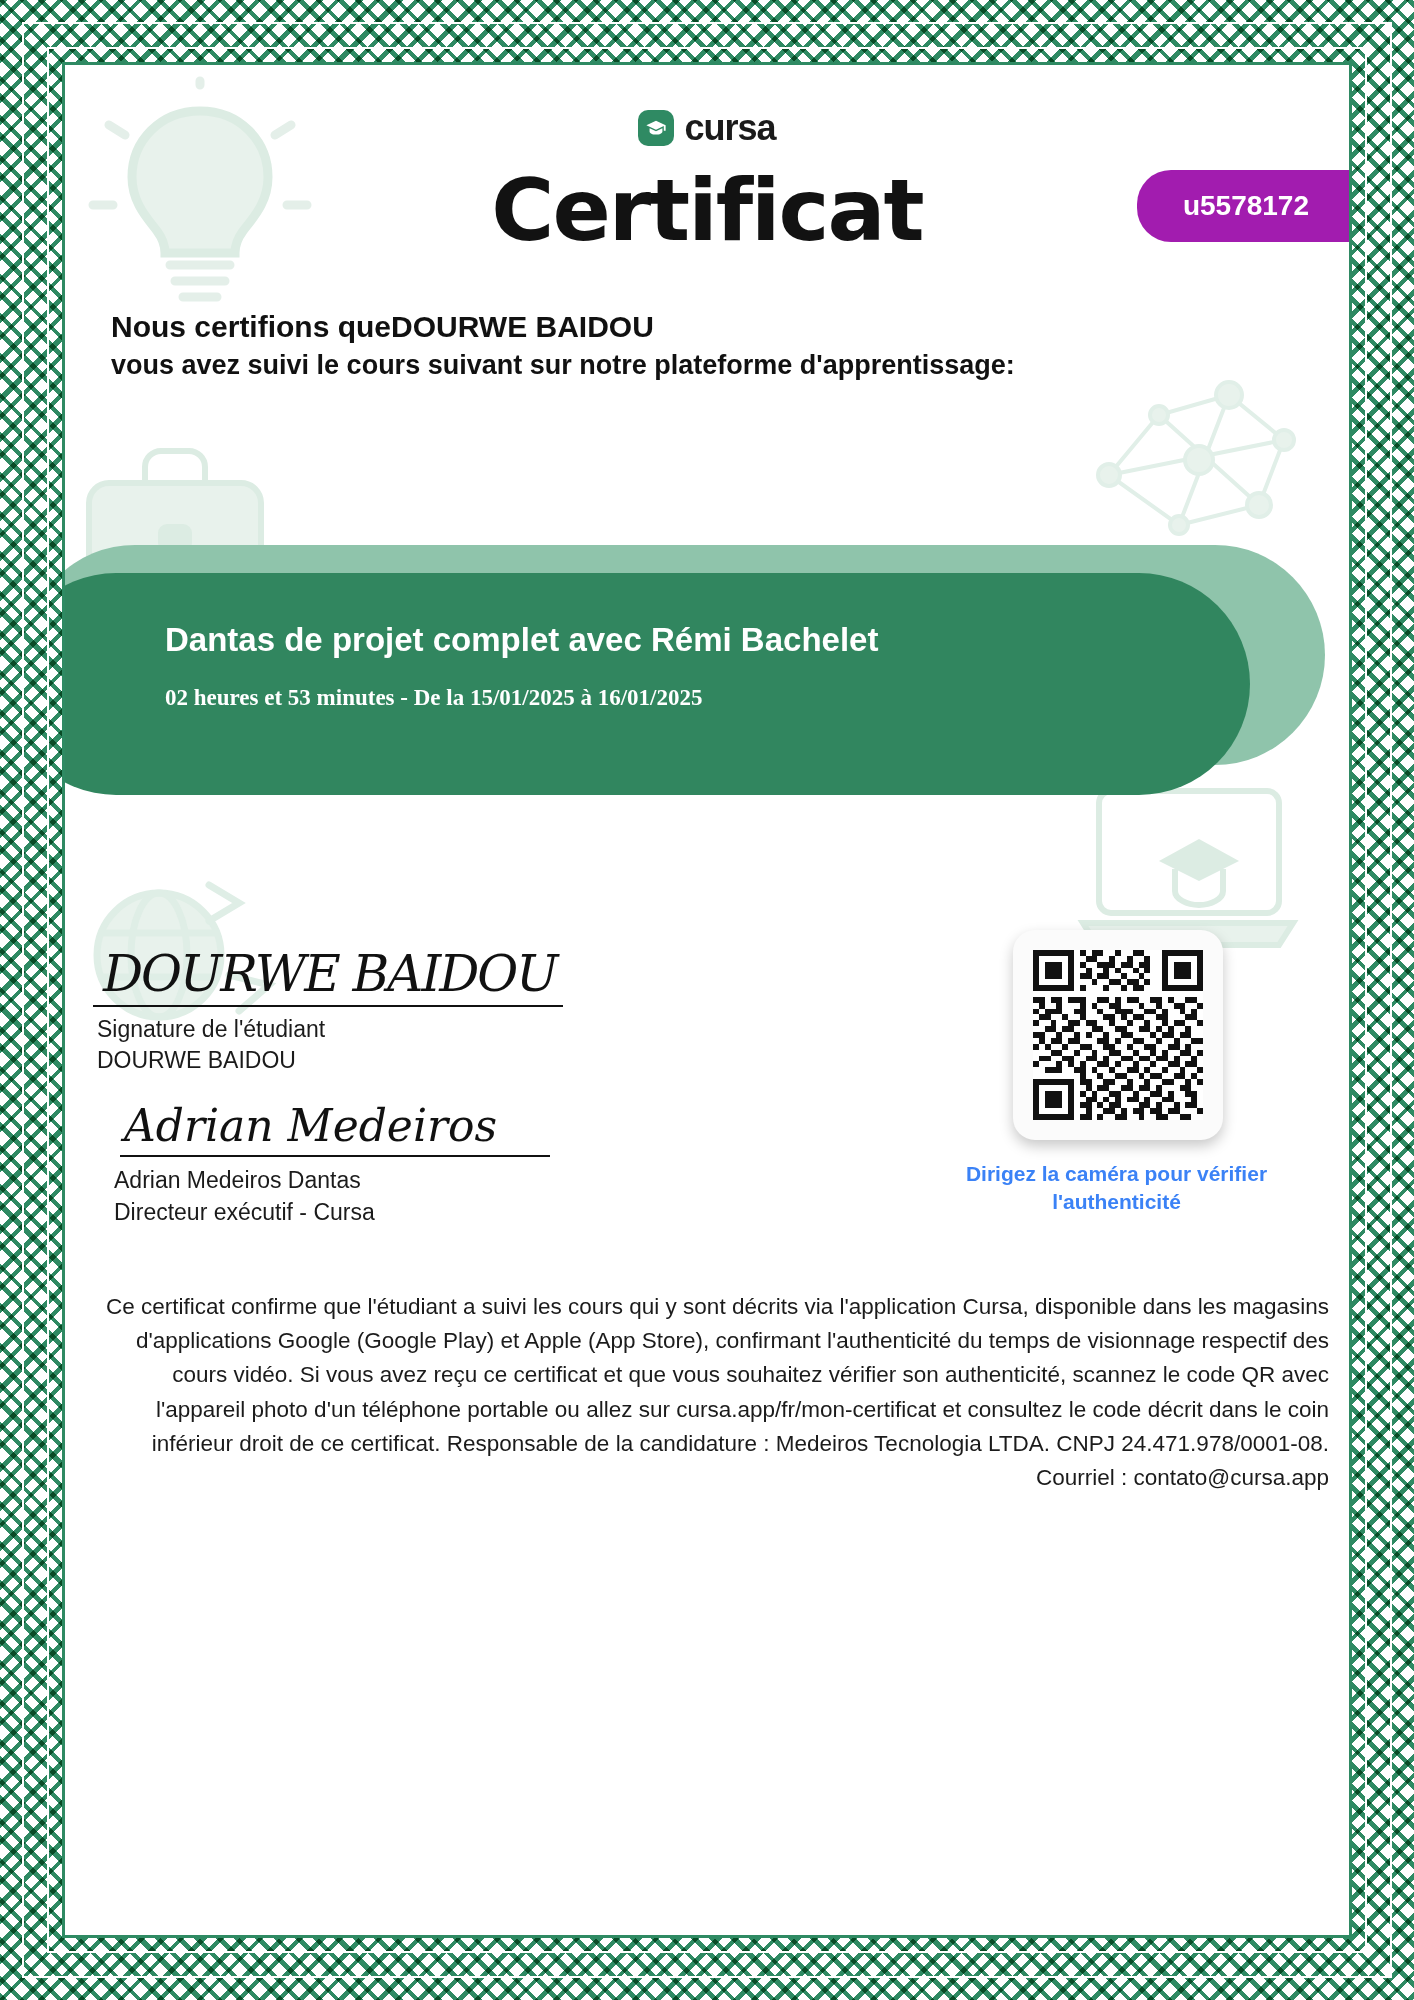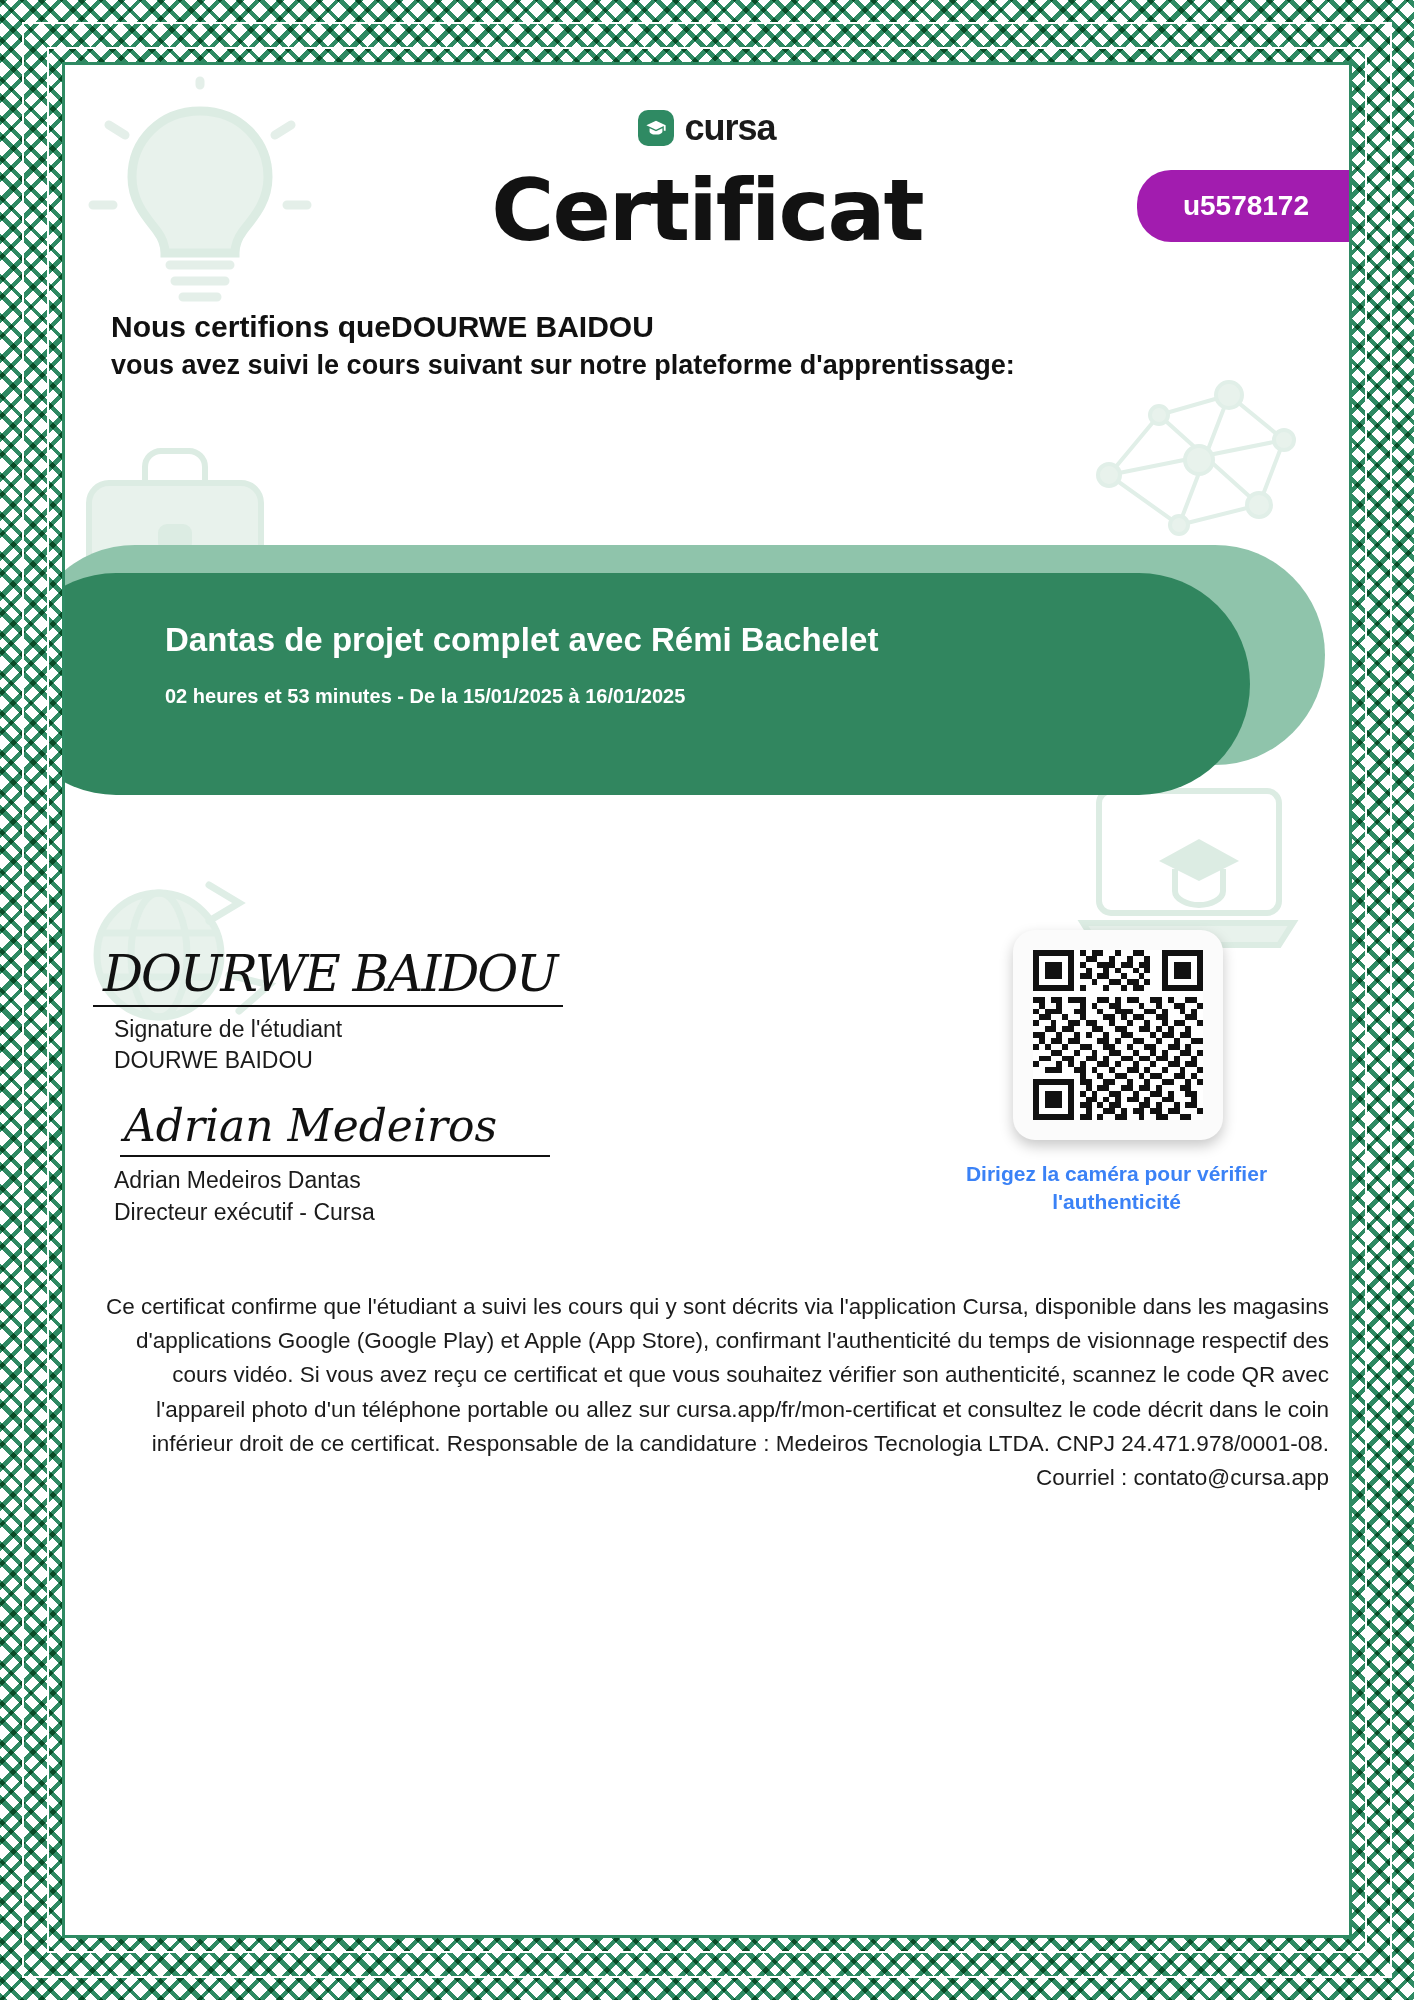--- a/index.html
+++ b/index.html
@@ -186,22 +186,23 @@
     left: 160px;
     top: 76px;
     color: #ffffff;
   }
   .banner-course {
     font-size: 33px;
     font-weight: 700;
     margin-bottom: 26px;
   }
   .banner-dates {
-    font-size: 20px;
+    font-size: 23px;
     font-weight: 600;
+    font-family: Liberation Serif, serif;
   }
 
   
   .sig-block {
     position: absolute;
     left: 28px;
     top: 880px;
     width: 620px;
   }
   .sig-student-img {
@@ -217,21 +218,20 @@
     border-bottom: 2px solid #111;
     width: 470px;
     margin-top: 2px;
   }
   .sig-caption {
     font-size: 23px;
     color: #1b1b1b;
     margin-top: 8px;
     padding-left: 4px;
     line-height: 1.28;
-    margin-left: 17px;
   }
   .sig-block-2 {
     position: absolute;
     left: 45px;
     top: 1035px;
     width: 620px;
   }
   .sig-dir-img {
     font-family: "DejaVu Serif", serif;
     font-size: 44px;

